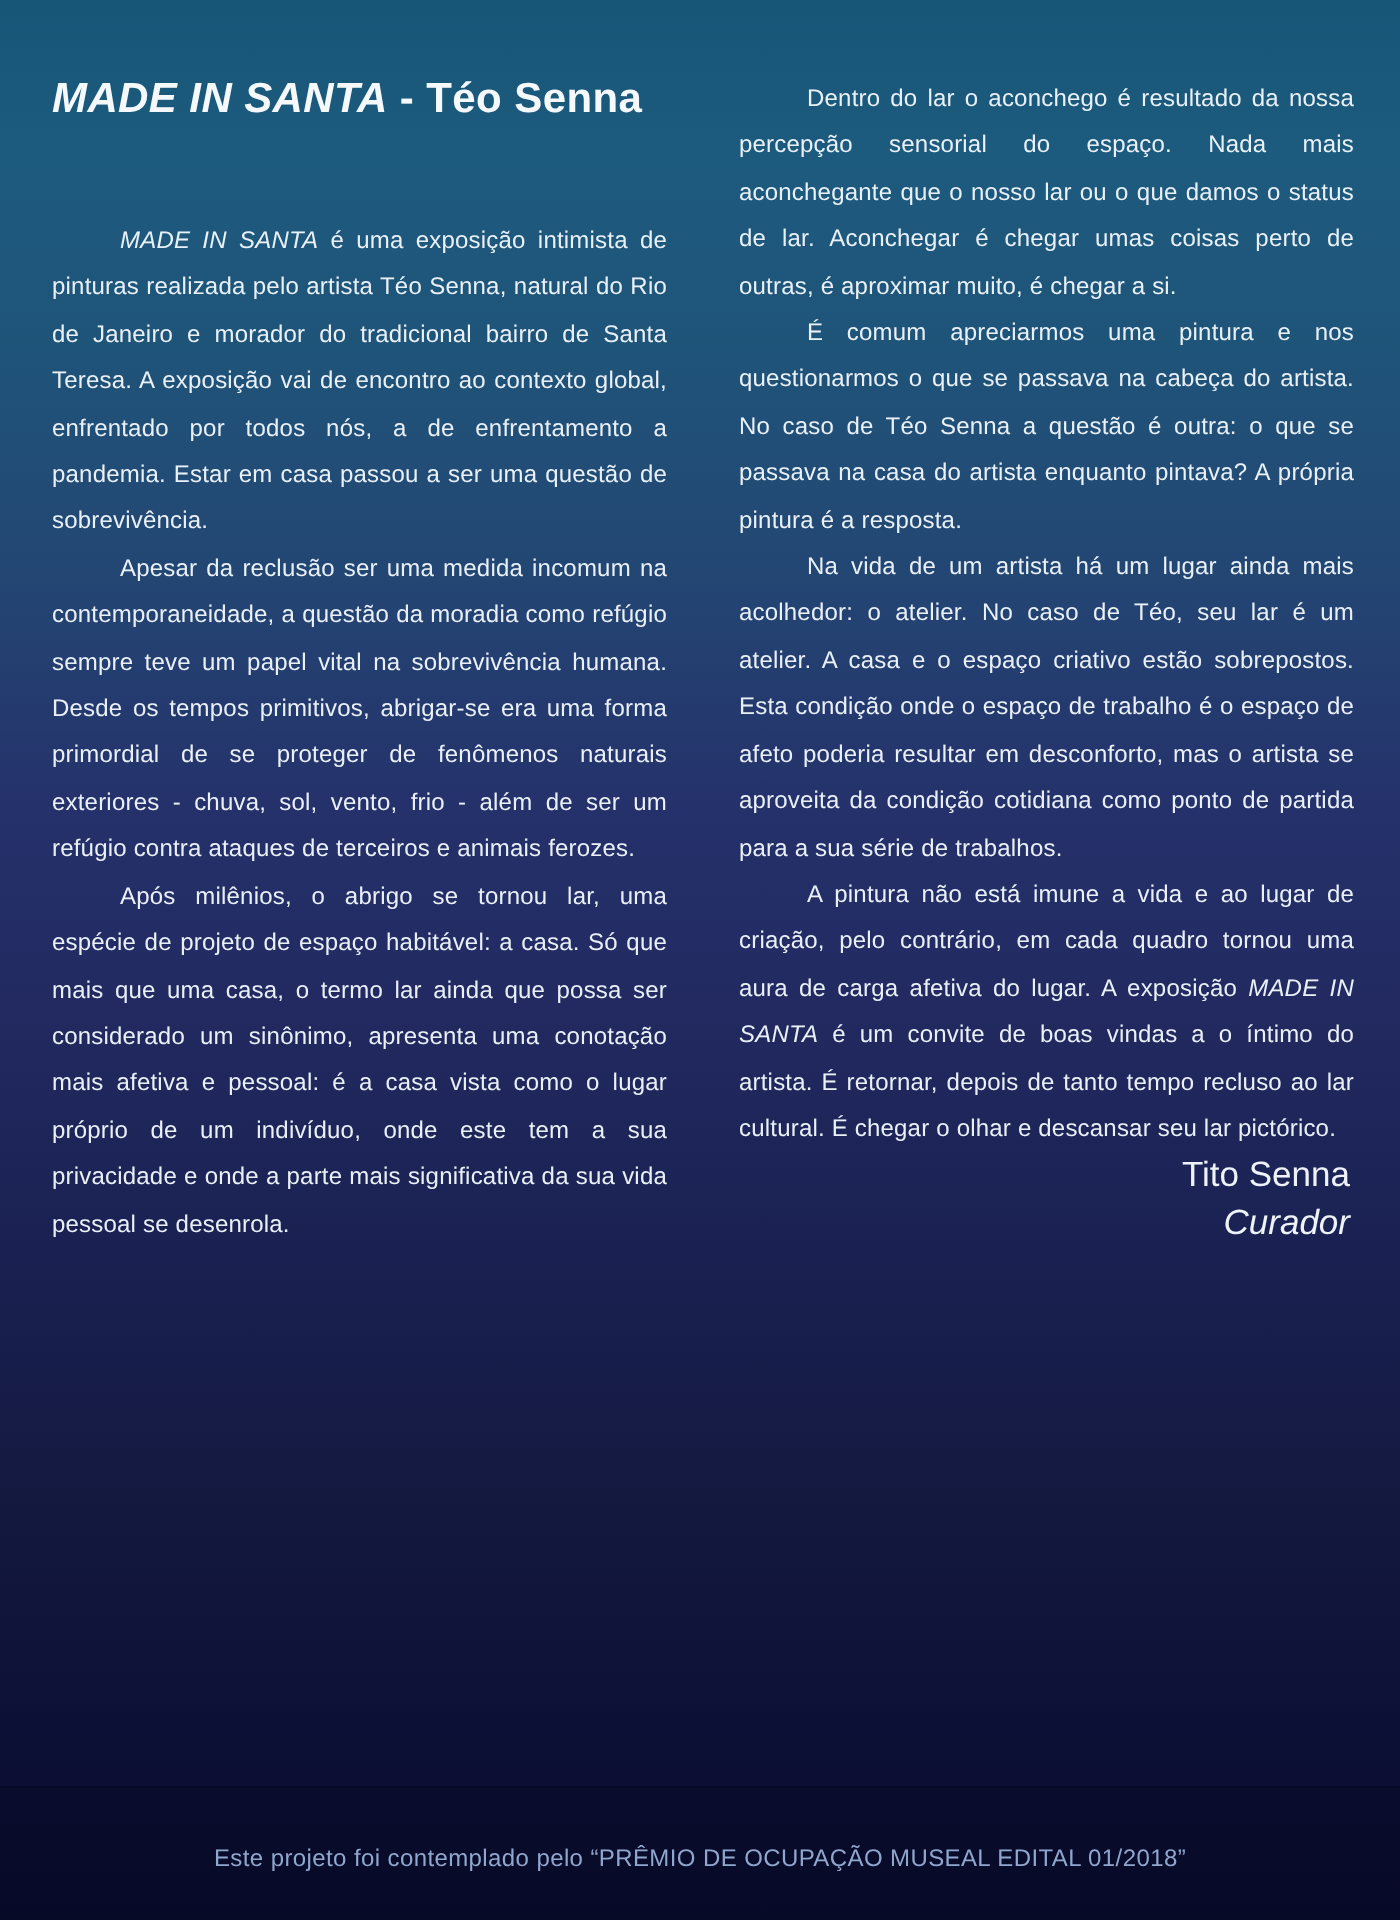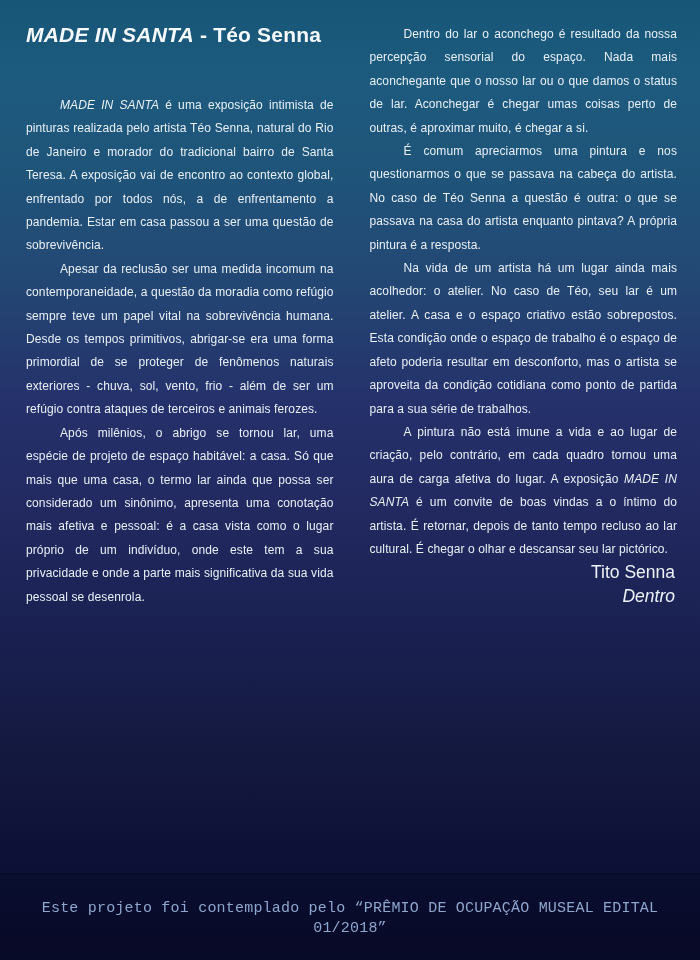--- a/index.html
+++ b/index.html
@@ -21,21 +21,21 @@
       #25316b 42%,
       #222a61 52%,
       #1a2152 65%,
       #141940 78%,
       #0d1036 90%,
       #090b2b 100%);
   }
   .content {
     display: flex;
     gap: 36px;
-    padding: 23px 23px 0 26px;
+    padding: 38px 23px 0 26px;
     box-sizing: border-box;
   }
   .col {
     flex: 1 1 0;
     min-width: 0;
   }
   .title {
     margin: 0 0 47px 0;
     font-size: 21px;
     line-height: 24px;
@@ -60,27 +60,26 @@
     line-height: 23.5px;
     color: #eef3f9;
   }
   .footer {
     position: absolute;
     left: 0;
     right: 0;
     bottom: 0;
     padding: 25px 12px 21px 12px;
     text-align: center;
-    font-size: 15px;
+    font-size: 12px;
     line-height: 20px;
     color: #8fa6cd;
     letter-spacing: 0.2px;
     background: rgba(2, 4, 22, 0.18);
     border-top: 1px solid rgba(2, 4, 22, 0.35);
-    font-family: Liberation Mono, monospace;
   }
 </style>
 </head>
 <body>
 
 <div class="page">
   <div class="content">
 
     <div class="col">
       <h1 class="title"><span class="italic">MADE IN SANTA</span><span> - Téo Senna</span></h1>
@@ -93,21 +92,21 @@
 
     <div class="col">
       <div>
           <p class="para"><span>Dentro do lar o aconchego é resultado da nossa percepção sensorial do espaço. Nada mais aconchegante que o nosso lar ou o que damos o status de lar. Aconchegar é chegar umas coisas perto de outras, é aproximar muito, é chegar a si.</span></p>
           <p class="para"><span>É comum apreciarmos uma pintura e nos questionarmos o que se passava na cabeça do artista. No caso de Téo Senna a questão é outra: o que se passava na casa do artista enquanto pintava? A própria pintura é a resposta.</span></p>
           <p class="para"><span>Na vida de um artista há um lugar ainda mais acolhedor: o atelier. No caso de Téo, seu lar é um atelier. A casa e o espaço criativo estão sobrepostos. Esta condição onde o espaço de trabalho é o espaço de afeto poderia resultar em desconforto, mas o artista se aproveita da condição cotidiana como ponto de partida para a sua série de trabalhos.</span></p>
           <p class="para"><span>A pintura não está imune a vida e ao lugar de criação, pelo contrário, em cada quadro tornou uma aura de carga afetiva do lugar. A exposição </span><span class="italic">MADE IN SANTA</span><span> é um convite de boas vindas a o íntimo do artista. É retornar, depois de tanto tempo recluso ao lar cultural. É chegar o olhar e descansar seu lar pictórico.</span></p>
         </div>
       <div class="signature">
         <div>Tito Senna</div>
-        <div class="italic">Dentro</div>
+        <div class="italic">Curador</div>
       </div>
     </div>
 
   </div>
 
   <div class="footer">
     <span>Este projeto foi contemplado pelo “PRÊMIO DE OCUPAÇÃO MUSEAL EDITAL 01/2018”</span>
   </div>
 </div>
 

